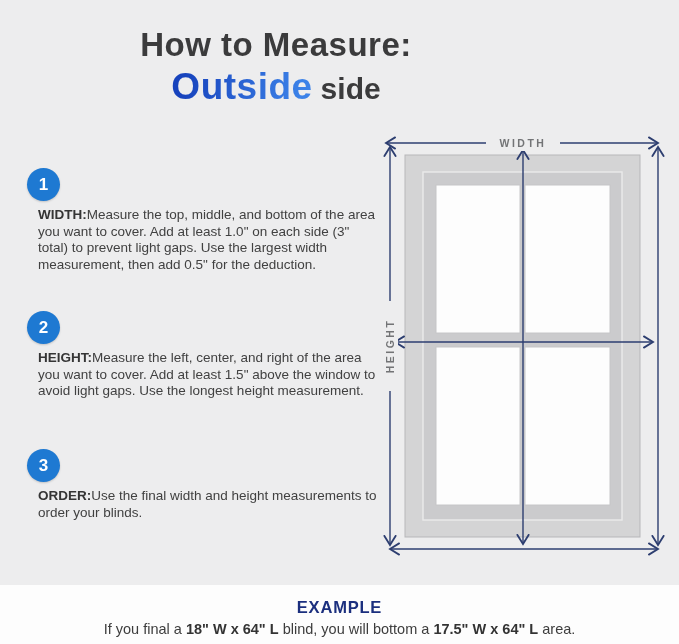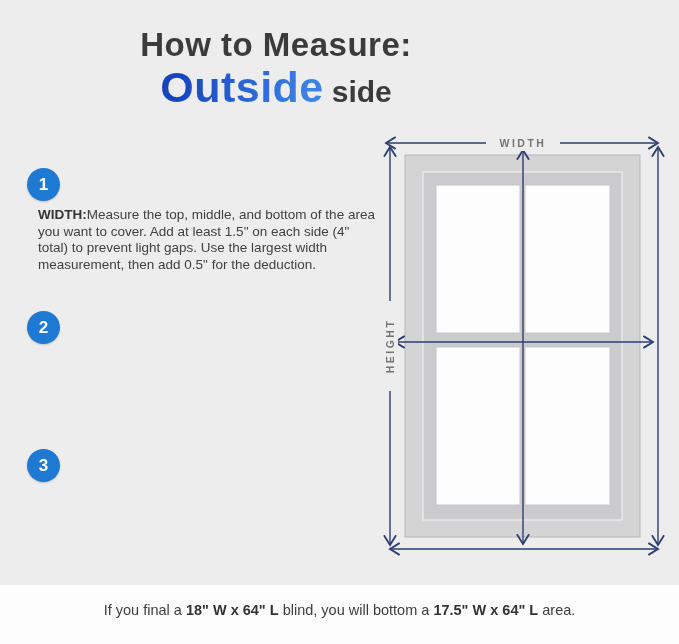--- a/index.html
+++ b/index.html
@@ -11,21 +11,21 @@
     overflow:hidden;
     color:var(--text_dark,#414141);
   }
   .title-block { position:absolute; top:26px; left:0; width:552px; text-align:center; }
   .title-line1 {
     font-size:33px; font-weight:700; letter-spacing:.5px;
     color:var(--title_dark,#3b3b3c);
   }
   .title-line2 { margin-top:1px; line-height:44px; }
   .title-highlight {
-    font-size:43px; font-weight:800; letter-spacing:.5px;
+    font-size:37px; font-weight:800; letter-spacing:.5px;
     background:linear-gradient(98deg,var(--title_blue_start,#1743bd) 10%,var(--title_blue_end,#3c82e8) 90%);
     -webkit-background-clip:text; background-clip:text;
     -webkit-text-fill-color:transparent; color:transparent;
   }
   .title-mount { font-size:30px; font-weight:600; color:var(--title_dark,#3b3b3c); margin-left:8px; }
 
   .steps { position:absolute; left:27px; top:168px; width:350px; }
   .step { position:absolute; left:0; width:350px; }
   .step-1 { top:0; }
   .step-2 { top:143px; }
@@ -64,27 +64,29 @@
 <div class="title-block">
   <div class="title-line1">How to Measure:</div>
   <div class="title-line2">
     <span class="title-highlight">Outside</span><span class="title-mount">side</span>
   </div>
 </div>
 
 <div class="steps">
   <div class="step step-1">
     <div class="step-circle">1</div>
-    <p class="step-text"><strong>WIDTH:</strong><span>Measure the top, middle, and bottom of the area you want to cover. Add at least 1.5" on each side (4" total) to prevent light gaps. Use the largest width measurement, then add 0.5" for the deduction.</span></p>
+    <p class="step-text"><strong>WIDTH:</strong><span>Measure the top, middle, and bottom of the area you want to cover. Add at least 1.0" on each side (3" total) to prevent light gaps. Use the largest width measurement, then add 0.5" for the deduction.</span></p>
   </div>
   <div class="step step-2">
     <div class="step-circle">2</div>
+    <p class="step-text"><strong>HEIGHT:</strong><span>Measure the left, center, and right of the area you want to cover. Add at least 1.5" above the window to avoid light gaps. Use the longest height measurement.</span></p>
   </div>
   <div class="step step-3">
     <div class="step-circle">3</div>
+    <p class="step-text"><strong>ORDER:</strong><span>Use the final width and height measurements to order your blinds.</span></p>
   </div>
 </div>
 
 <svg class="diagram" viewBox="0 0 300 445" xmlns="http://www.w3.org/2000/svg">
   <defs>
     <marker id="ah" markerWidth="11" markerHeight="11" refX="7.5" refY="5" orient="auto-start-reverse" markerUnits="strokeWidth">
       <path d="M1,1 L7.5,5 L1,9" fill="none" style="stroke:var(--arrow_navy,#2d3e70)" stroke-width="1.3" stroke-linecap="round"></path>
     </marker>
   </defs>
 
@@ -107,14 +109,15 @@
   </g>
 
   <rect x="111" y="10" width="74" height="16" style="fill:var(--page_bg,#ededee)"></rect>
   <text x="148" y="22" text-anchor="middle" font-size="10.5" font-weight="600" letter-spacing="2.5" style="fill:var(--label_gray,#737476)" font-family="Liberation Sans, sans-serif">WIDTH</text>
 
   <rect x="7" y="176" width="16" height="90" style="fill:var(--page_bg,#ededee)"></rect>
   <text transform="translate(19,221) rotate(-90)" text-anchor="middle" font-size="10.5" font-weight="600" letter-spacing="2.5" style="fill:var(--label_gray,#737476)" font-family="Liberation Sans, sans-serif">HEIGHT</text>
 </svg>
 
 <div class="example">
+  <div class="example-heading">EXAMPLE</div>
   <div class="example-line"><span>If you final a </span><b>18" W x 64" L</b><span> blind, you will bottom a </span><b>17.5" W x 64" L</b><span> area.</span></div>
 </div>
 
 </body></html>

